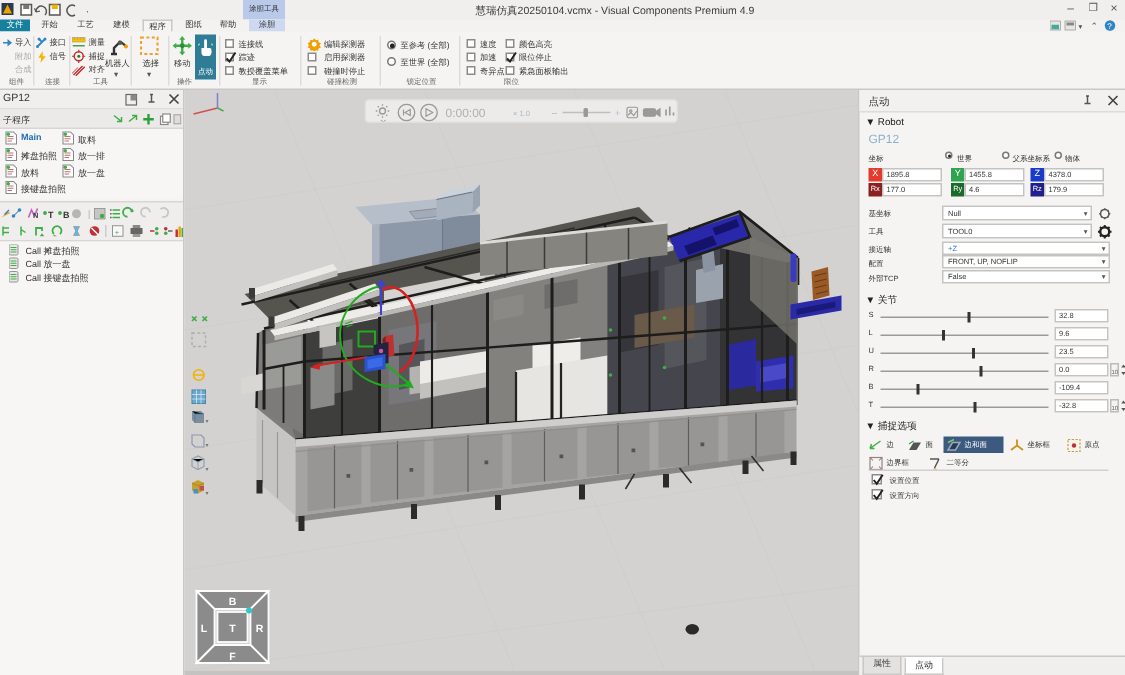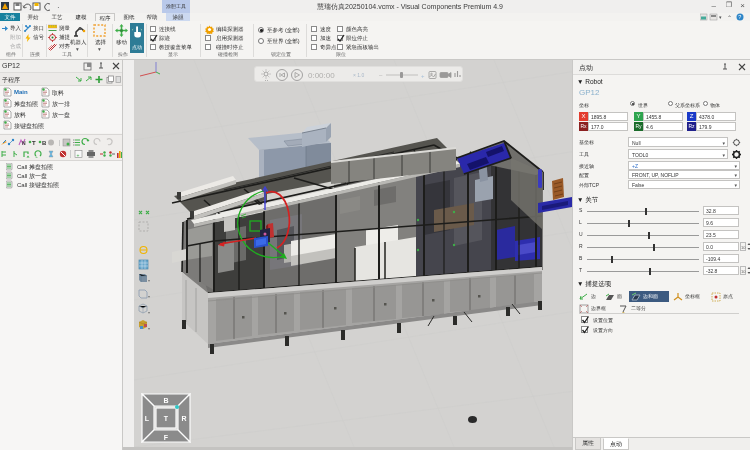--- a/index.html
+++ b/index.html
@@ -16,21 +16,21 @@
 #ribbon { position:absolute; left:0; top:21px; width:750px; height:39px; background:#f5f4f2; border-bottom:1px solid #c9c8c6; }
 .rsep { position:absolute; top:3px; width:1px; height:33px; background:#dddcda; }
 .rlabel { position:absolute; top:30px; font-size:5px; color:#666; text-align:center; }
 .rtxt { position:absolute; font-size:5.5px; color:#333; white-space:nowrap; }
 .rgray { color:#aaa; }
 .cb { position:absolute; width:6px; height:6px; border:1px solid #8a8a8a; background:#fff; }
 .radio { position:absolute; width:6px; height:6px; border:1px solid #777; border-radius:50%; background:#fff; }
 
 #leftpanel { position:absolute; left:0; top:60px; width:123px; height:390px; background:#f4f3f1; border-right:1px solid #c9c8c6; }
 
-#viewport { position:absolute; left:134px; top:60px; width:449px; height:387px; background:#d3d2d0; overflow:hidden; }
+#viewport { position:absolute; left:123px; top:60px; width:449px; height:387px; background:#d3d2d0; overflow:hidden; }
 #statusbar { position:absolute; left:123px; top:447px; width:449px; height:3px; background:#c4c3c1; }
 
 #rightpanel { position:absolute; left:572px; top:60px; width:178px; height:390px; background:#f5f4f2; border-left:1px solid #c9c8c6; }
 .fld { position:absolute; background:#fff; border:1px solid #c4c3c1; font-size:5px; color:#333; }
 .ddown { position:absolute; background:#fff; border:1px solid #c4c3c1; font-size:5px; color:#333; }
 .slider-track { position:absolute; height:1px; background:#9a9a9a; }
 .slider-handle { position:absolute; width:2px; height:7px; background:#333; }
 .small { font-size:5px; color:#333; position:absolute; white-space:nowrap; }
 </style>
 </head>

